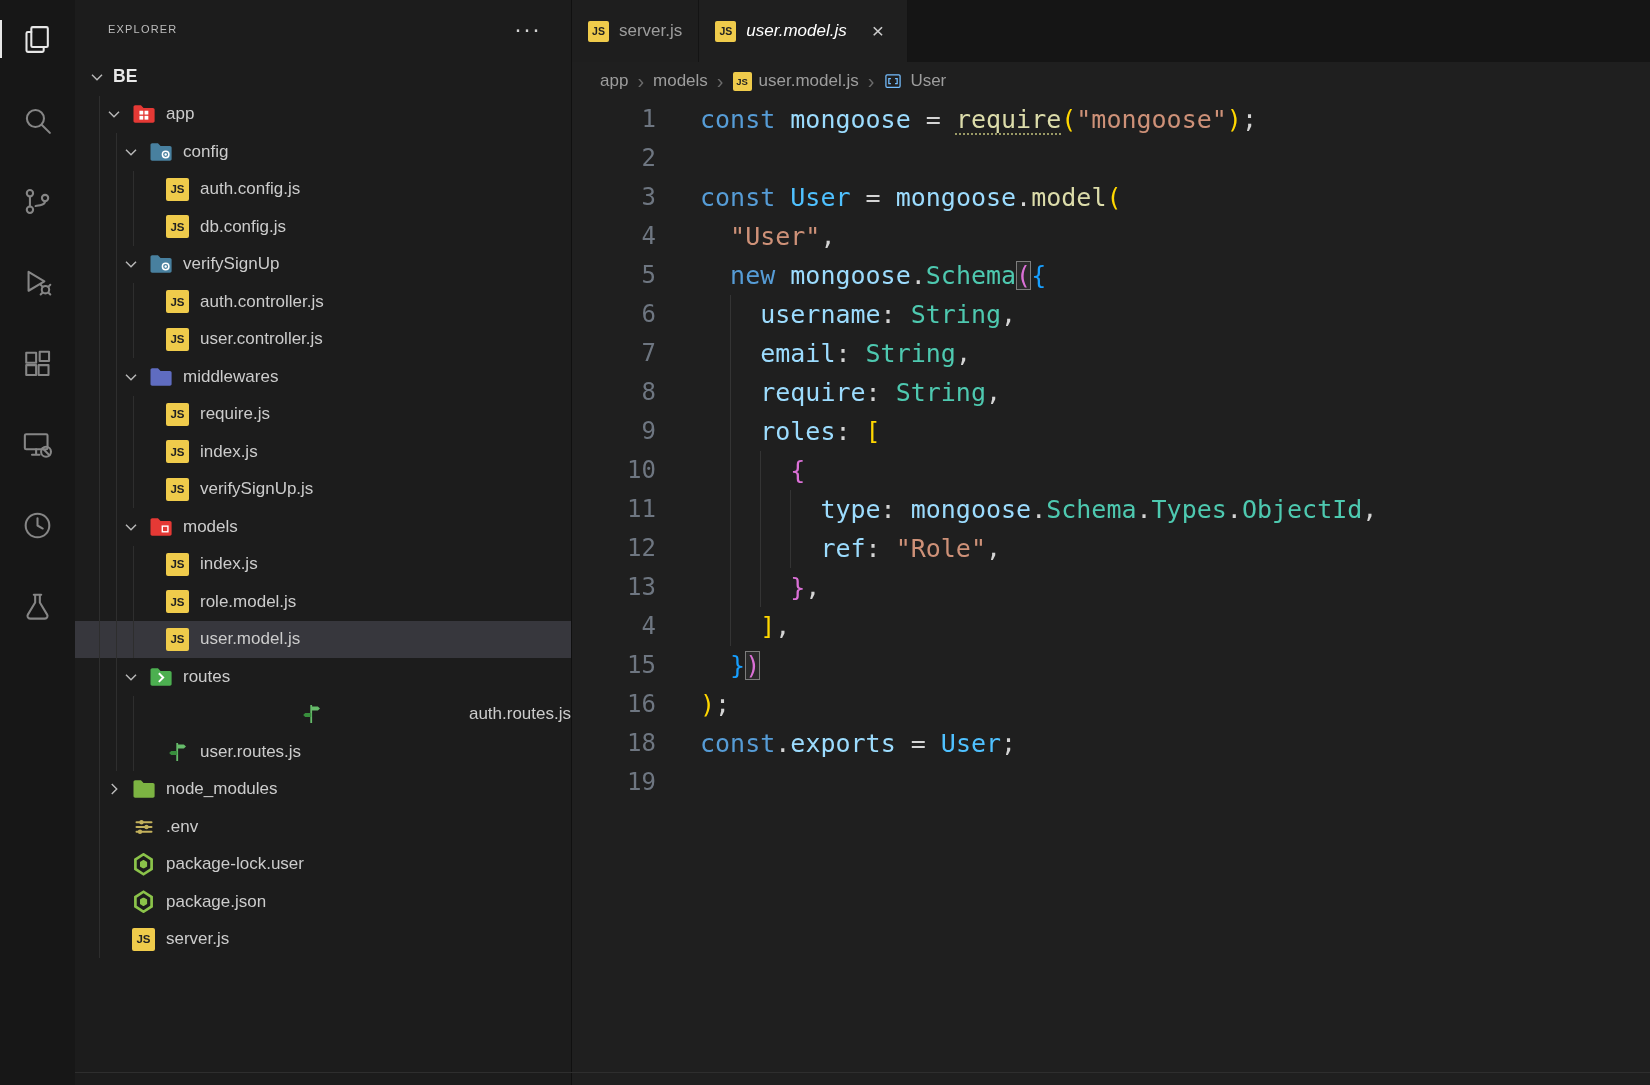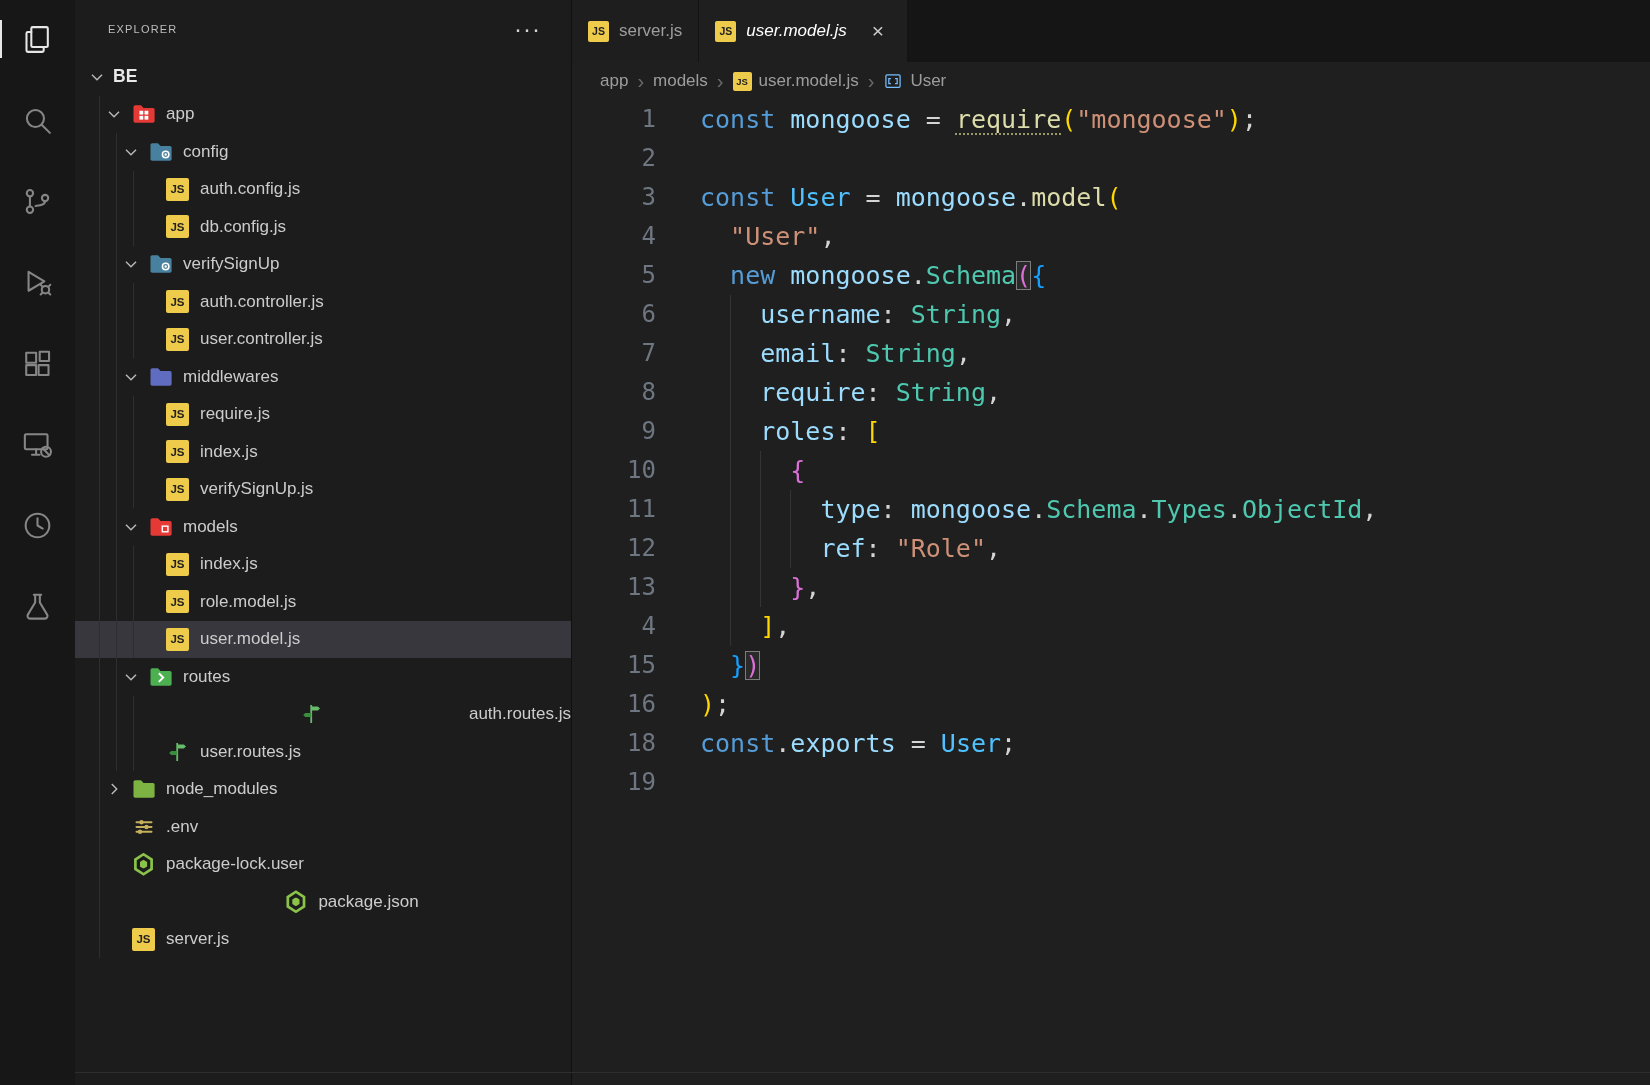--- a/index.html
+++ b/index.html
@@ -371,21 +371,21 @@
           </span>
           <span class="tree-label">.env</span>
         </div>
         <div class="tree-row" style="padding-left: 29px;">
           <span class="chevron hidden"></span>
           <span class="tree-icon">
             <span class="hexa"></span>
           </span>
           <span class="tree-label">package-lock.user</span>
         </div>
-        <div class="tree-row" style="padding-left: 29px; justify-content: center;">
+        <div class="tree-row" style="padding-left: 29px;">
           <span class="chevron hidden"></span>
           <span class="tree-icon">
             <span class="hexa"></span>
           </span>
           <span class="tree-label">package.json</span>
         </div>
         <div class="tree-row" style="padding-left: 29px;">
           <span class="chevron hidden"></span>
           <span class="tree-icon">
             <span class="js-badge ">JS</span>

